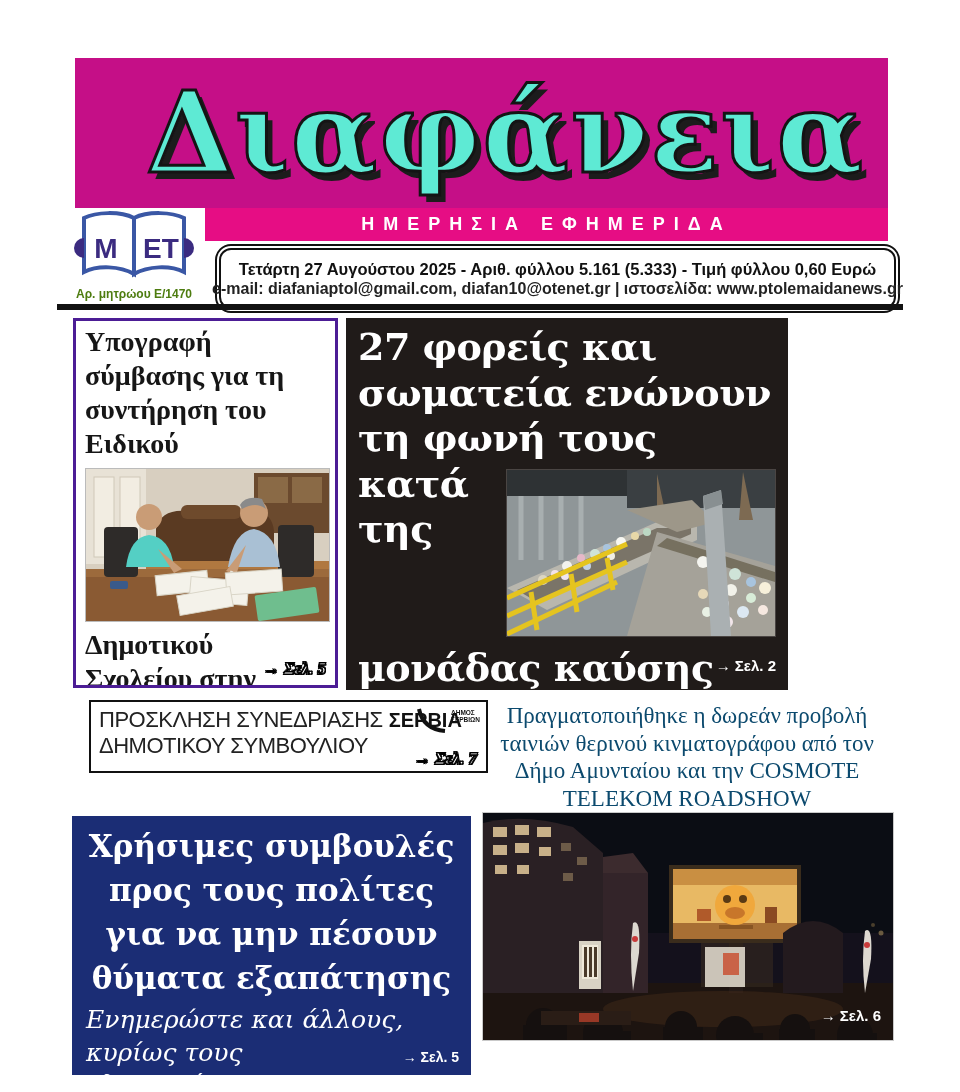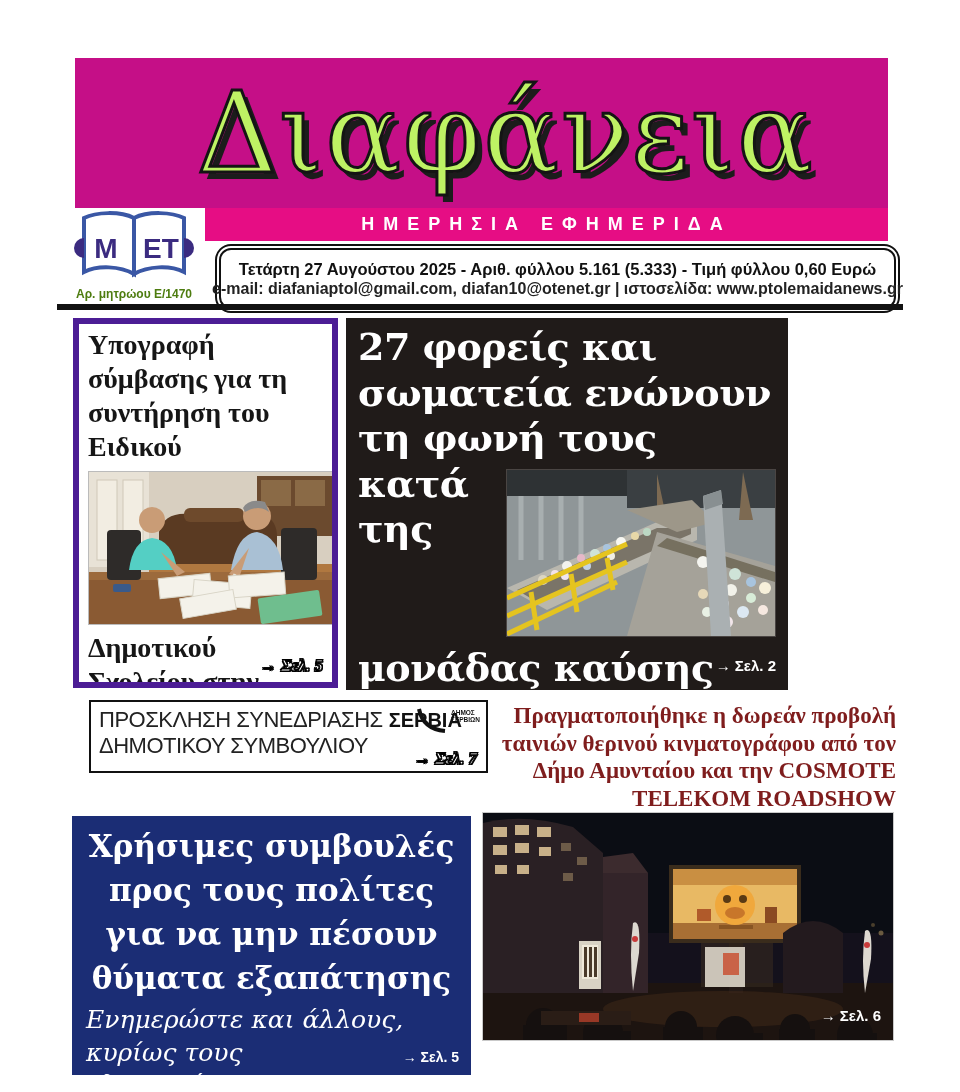--- a/index.html
+++ b/index.html
@@ -2,22 +2,22 @@
 <html><head>
 <meta charset="utf-8">
 <style>
   html,body{margin:0;padding:0;background:#ffffff;}
   #page{position:relative;width:960px;height:1092px;background:#ffffff;overflow:hidden;
         font-family:"Liberation Sans",sans-serif;}
 
   
   .masthead-box{position:absolute;left:75px;top:58px;width:813px;height:150px;
     background:#c50f87;display:flex;align-items:center;justify-content:center;}
-  .masthead-title{font-family:"DejaVu Serif",serif;font-weight:normal;font-size:112px;
-    color:#bef264;letter-spacing:2px;line-height:1;
+  .masthead-title{font-family:"DejaVu Serif",serif;font-weight:bold;font-size:112px;
+    color:#5eead4;letter-spacing:2px;line-height:1;
     -webkit-text-stroke:3px #141414;
     text-shadow:6px 7px 0 #1c1c1c;margin-left:48px;}
   .tagline-bar{position:absolute;left:205px;top:208px;width:683px;height:33px;
     background:#e60d84;display:flex;align-items:center;justify-content:center;}
   .tagline-text{color:#ffffff;font-weight:bold;font-size:18px;letter-spacing:9px;white-space:nowrap;}
 
   
   .met-logo{position:absolute;left:70px;top:210px;width:128px;height:94px;background:#ffffff;text-align:center;}
   .registry{font-size:12px;font-weight:bold;color:#4d7c0f;margin-top:1px;}
 
@@ -25,21 +25,21 @@
   .info-box{position:absolute;left:215px;top:244px;width:673px;height:57px;
     border:6px double #111;border-radius:16px;background:#fff;
     display:flex;flex-direction:column;align-items:center;justify-content:center;}
   .issue-line{font-size:16.5px;font-weight:bold;color:#111;white-space:nowrap;}
   .contact-line{font-size:16px;font-weight:bold;color:#222;white-space:nowrap;margin-top:1px;}
 
   .top-rule{position:absolute;left:57px;top:304px;width:846px;height:6px;background:#121212;}
 
   
   .left-article{position:absolute;left:73px;top:318px;width:265px;height:370px;
-    border:6px solid #4c1d95;background:#fff;padding:4px 9px;box-sizing:border-box;overflow:hidden;}
+    border:3px solid #4c1d95;background:#fff;padding:4px 9px;box-sizing:border-box;overflow:hidden;}
   .left-title{font-family:"Liberation Serif",serif;font-weight:bold;font-size:28px;line-height:1.22;color:#161616;}
   .signing-photo{display:block;width:243px;height:152px;margin:6px 0 6px 0;border:1px solid #bbb;}
 
   
   .pageref-outline{position:absolute;right:9px;bottom:6px;
     font-family:"Liberation Serif",serif;font-style:italic;font-weight:bold;font-size:17px;
     color:#fff;-webkit-text-stroke:1.1px #000;
     text-shadow:1px 1px 0 #000,-1px 1px 0 #000,1px -1px 0 #000,-1px -1px 0 #000;}
   .pageref-solid{position:absolute;right:12px;bottom:16px;color:#fff;font-weight:bold;font-size:15px;
     font-family:"Liberation Sans",sans-serif;}
@@ -62,22 +62,22 @@
   
   .advice-box{position:absolute;left:72px;top:816px;width:399px;height:259px;
     background:#1b2d75;color:#fff;padding:8px 14px;box-sizing:border-box;overflow:hidden;}
   .advice-title{font-family:"DejaVu Serif",serif;font-weight:bold;font-size:31px;line-height:1.42;
     text-align:center;}
   .advice-sub{font-family:"DejaVu Serif",serif;font-style:italic;font-size:25px;line-height:1.3;
     margin-top:4px;padding-right:52px;}
 
   
   .cinema-headline{position:absolute;left:478px;top:702px;width:418px;
-    font-family:"Liberation Serif",serif;font-weight:bold;font-size:23px;line-height:1.2;
-    color:#7f1d1d;text-align:right;}
+    font-family:"Liberation Serif",serif;font-weight:normal;font-size:23px;line-height:1.2;
+    color:#0c4a6e;text-align:center;}
   .cinema-photo-wrap{position:absolute;left:482px;top:812px;width:412px;height:229px;
     border:1px solid #c9c9c9;box-sizing:border-box;}
   .cinema-photo-wrap svg{display:block;}
 </style>
 </head>
 <body>
 
 <div id="page">
 
   <div class="masthead-box">

